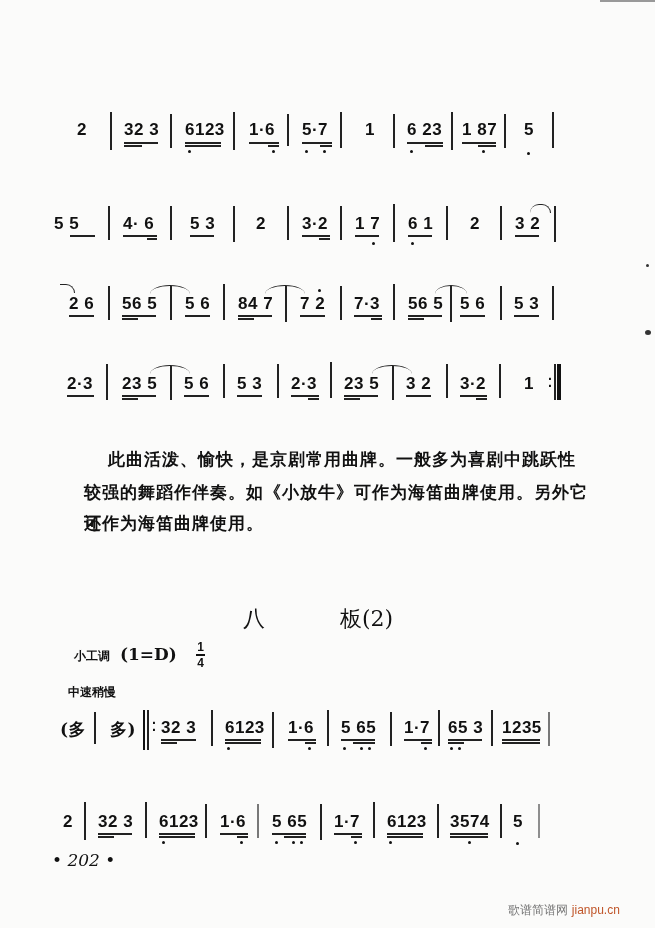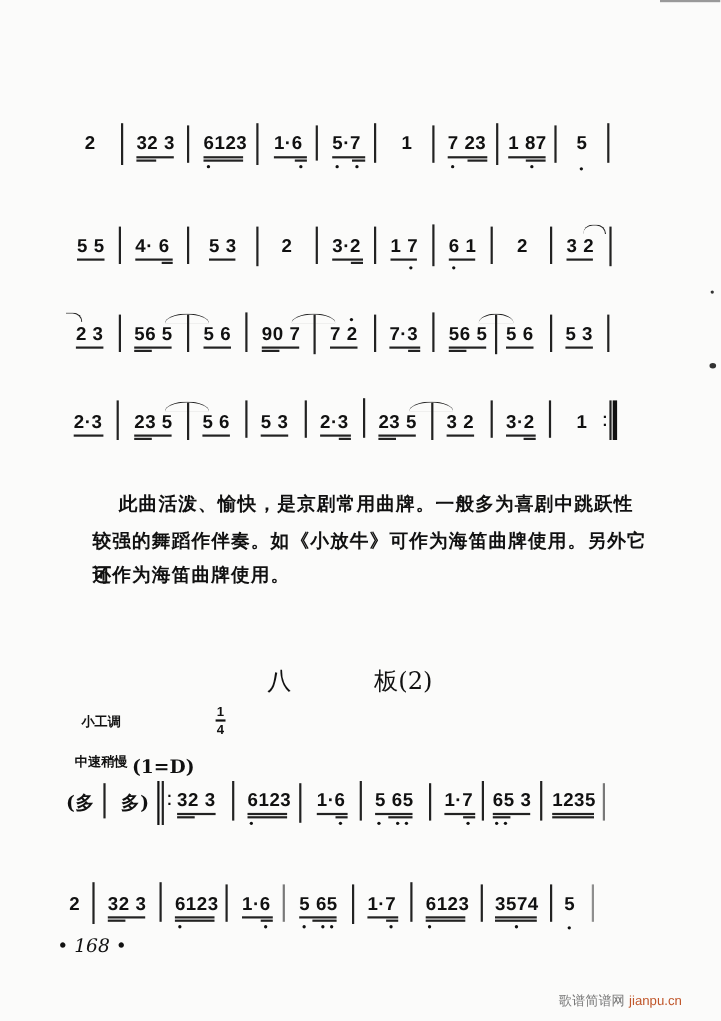--- a/index.html
+++ b/index.html
@@ -13,21 +13,21 @@
   .rep{position:absolute;font-size:14px;font-weight:bold;line-height:7px;}
   .m{position:absolute;font-size:17px;font-weight:bold;letter-spacing:0.5px;white-space:nowrap;}
   .ul{position:absolute;height:1.5px;background:#222;}
   .dot{position:absolute;width:3px;height:3px;border-radius:50%;background:#111;}
   .hdot{position:absolute;width:3px;height:3px;border-radius:50%;background:#111;}
   .slur{position:absolute;border-top:1.5px solid #222;border-radius:50% 50% 0 0 / 100% 100% 0 0;height:8px;}
   .para{position:absolute;left:84px;width:520px;font-family:"DejaVu Serif",serif;font-size:17px;
         font-weight:bold;line-height:31px;letter-spacing:1px;}
   .title{position:absolute;top:604px;font-family:"DejaVu Serif",serif;font-size:22px;}
   .key{position:absolute;left:74px;top:648px;font-size:12px;font-weight:bold;}
-  .keyp{position:absolute;left:120px;top:644px;font-size:17px;font-weight:bold;font-family:"DejaVu Serif",serif;margin-top:44px;}
+  .keyp{position:absolute;left:120px;top:644px;font-size:17px;font-weight:bold;font-family:"DejaVu Serif",serif;}
   .frac{position:absolute;left:196px;top:641px;font-size:12px;font-weight:bold;text-align:center;line-height:12px;}
   .frac .line{height:1.5px;background:#111;width:9px;margin:1px auto;}
   .tempo{position:absolute;left:68px;top:684px;font-size:12px;font-weight:bold;}
   .pageno{position:absolute;left:52px;top:850px;font-family:"DejaVu Serif",serif;font-style:italic;font-size:17px;}
   .wm{position:absolute;left:508px;top:902px;font-size:12px;color:#777;font-family:"DejaVu Serif",serif;}
   .wm span{color:#c0562a;font-family:"Liberation Sans",sans-serif;}
   .speck{position:absolute;width:4px;height:4px;background:#333;border-radius:50%;}
 </style>
 </head>
 <body>
@@ -52,37 +52,37 @@
   <div class="dot" style="left:272px;top:38px"></div>
   <div class="bar thin" style="left:287px;top:2px;height:32px"></div>
   <span class="m" style="left:302px;top:8px">5·7</span>
   <div class="ul" style="left:302px;top:30px;width:30px"></div>
   <div class="ul" style="left:320px;top:33px;width:12px"></div>
   <div class="dot" style="left:305px;top:38px"></div>
   <div class="dot" style="left:323px;top:38px"></div>
   <div class="bar" style="left:340px;top:0;height:36px"></div>
   <span class="m" style="left:365px;top:8px">1</span>
   <div class="bar thin" style="left:393px;top:2px;height:34px"></div>
-  <span class="m" style="left:407px;top:8px">7 23</span>
+  <span class="m" style="left:407px;top:8px">6 23</span>
   <div class="ul" style="left:407px;top:30px;width:36px"></div>
   <div class="ul" style="left:425px;top:33px;width:18px"></div>
   <div class="dot" style="left:410px;top:38px"></div>
   <div class="bar" style="left:451px;top:0;height:38px"></div>
   <span class="m" style="left:462px;top:8px">1 87</span>
   <div class="ul" style="left:462px;top:30px;width:34px"></div>
   <div class="ul" style="left:478px;top:33px;width:18px"></div>
   <div class="dot" style="left:482px;top:38px"></div>
   <div class="bar" style="left:504px;top:2px;height:34px"></div>
   <span class="m" style="left:524px;top:8px">5</span>
   <div class="dot" style="left:527px;top:40px"></div>
   <div class="bar" style="left:552px;top:0;height:36px"></div>
 </div>
 
 <div class="row" style="top:202px">
-  <span class="m" style="left:70px;top:12px">5 5</span>
+  <span class="m" style="left:54px;top:12px">5 5</span>
   <div class="ul" style="left:70px;top:33px;width:25px"></div>
   <div class="bar thin" style="left:108px;top:4px;height:34px"></div>
   <span class="m" style="left:123px;top:12px">4· 6</span>
   <div class="ul" style="left:123px;top:33px;width:34px"></div>
   <div class="ul" style="left:147px;top:36px;width:10px"></div>
   <div class="bar thin" style="left:170px;top:4px;height:34px"></div>
   <span class="m" style="left:190px;top:12px">5 3</span>
   <div class="ul" style="left:190px;top:33px;width:24px"></div>
   <div class="bar thin" style="left:233px;top:4px;height:36px"></div>
   <span class="m" style="left:256px;top:12px">2</span>
@@ -102,32 +102,32 @@
   <span class="m" style="left:470px;top:12px">2</span>
   <div class="bar thin" style="left:500px;top:4px;height:34px"></div>
   <span class="m" style="left:515px;top:12px">3 2</span>
   <div class="ul" style="left:515px;top:33px;width:24px"></div>
   <div class="slur" style="left:530px;top:2px;width:20px;border-right:1.5px solid #222;border-radius:10px 10px 0 0"></div>
   <div class="bar" style="left:554px;top:4px;height:36px"></div>
 </div>
 
 <div class="row" style="top:282px">
   <div class="slur" style="left:60px;top:2px;width:14px;border-radius:0 10px 0 0;border-right:1.5px solid #222"></div>
-  <span class="m" style="left:69px;top:12px">2 3</span>
+  <span class="m" style="left:69px;top:12px">2 6</span>
   <div class="ul" style="left:69px;top:33px;width:25px"></div>
   <div class="bar" style="left:108px;top:4px;height:34px"></div>
   <span class="m" style="left:122px;top:12px">56 5</span>
   <div class="ul" style="left:122px;top:33px;width:34px"></div>
   <div class="ul" style="left:122px;top:36px;width:16px"></div>
   <div class="slur" style="left:150px;top:3px;width:40px"></div>
   <div class="bar thin" style="left:170px;top:4px;height:34px"></div>
   <span class="m" style="left:185px;top:12px">5 6</span>
   <div class="ul" style="left:185px;top:33px;width:25px"></div>
   <div class="bar" style="left:223px;top:2px;height:36px"></div>
-  <span class="m" style="left:238px;top:12px">90 7</span>
+  <span class="m" style="left:238px;top:12px">84 7</span>
   <div class="ul" style="left:238px;top:33px;width:34px"></div>
   <div class="ul" style="left:238px;top:36px;width:16px"></div>
   <div class="slur" style="left:265px;top:3px;width:40px"></div>
   <div class="bar" style="left:285px;top:4px;height:36px"></div>
   <span class="m" style="left:300px;top:12px">7 2</span>
   <div class="hdot" style="left:318px;top:7px"></div>
   <div class="ul" style="left:300px;top:33px;width:25px"></div>
   <div class="bar thin" style="left:340px;top:4px;height:34px"></div>
   <span class="m" style="left:354px;top:12px">7·3</span>
   <div class="ul" style="left:354px;top:33px;width:28px"></div>
@@ -281,20 +281,20 @@
   <span class="m" style="left:450px;top:12px">3574</span>
   <div class="ul" style="left:450px;top:33px;width:38px"></div>
   <div class="ul" style="left:450px;top:36px;width:38px"></div>
   <div class="dot" style="left:468px;top:41px"></div>
   <div class="bar" style="left:500px;top:4px;height:34px"></div>
   <span class="m" style="left:513px;top:12px">5</span>
   <div class="dot" style="left:516px;top:42px"></div>
   <div class="bar thin" style="left:538px;top:4px;height:34px;opacity:.5"></div>
 </div>
 
-<div class="pageno">• 168 •</div>
+<div class="pageno">• 202 •</div>
 <div class="wm">
   <span style="color:#777;font-family:'DejaVu Serif',serif">歌谱简谱网</span>
   <span>jianpu.cn</span>
 </div>
 
 <div class="speck" style="left:646px;top:264px;width:3px;height:3px"></div>
 <div class="speck" style="left:645px;top:330px;width:6px;height:5px"></div>
 
 </body></html>

